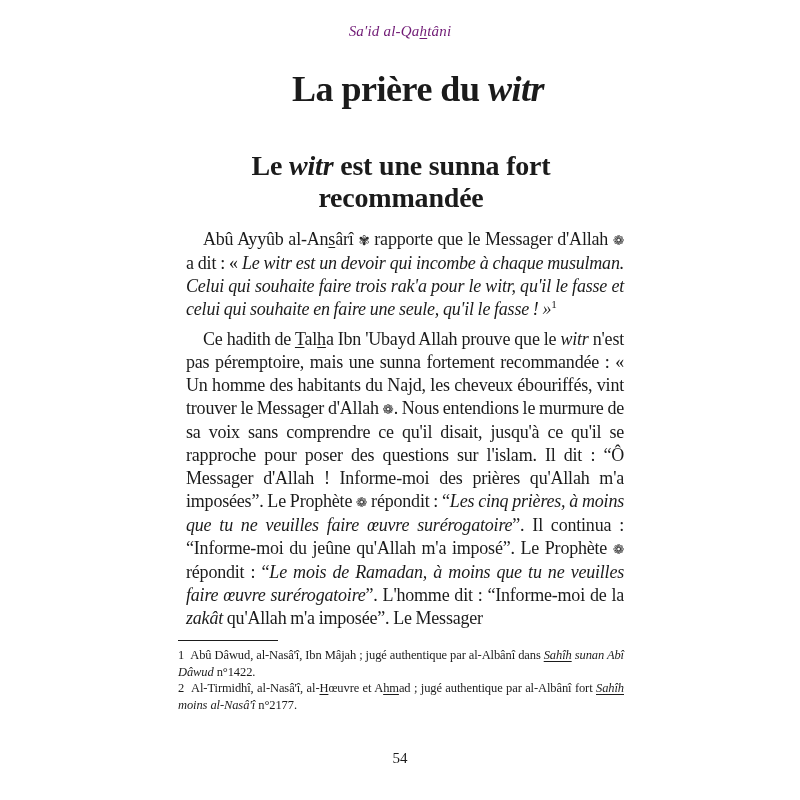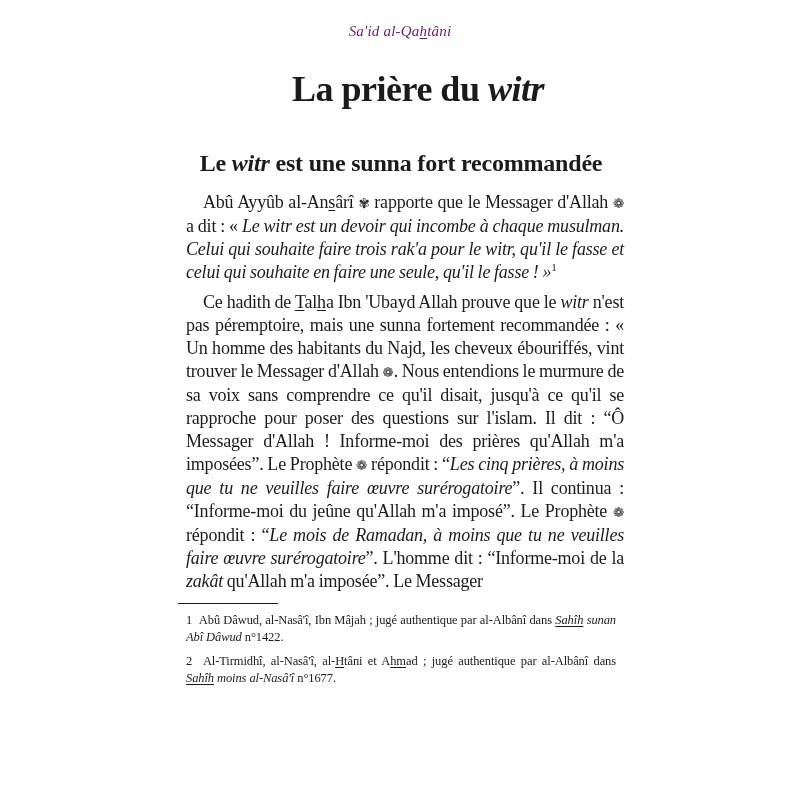--- a/index.html
+++ b/index.html
@@ -29,21 +29,21 @@
     font-weight: 700;
     margin: 18px;
     letter-spacing: -0.5px;
   }
   .content {
     position: absolute;
     top: 150px; left: 178px;
     width: 446px;
   }
   .section-heading {
-    font-size: 24px;
+    font-size: 28px;
     font-weight: 700;
     text-align: center;
     margin: 0 0 14px 0;
     letter-spacing: -0.2px;
   }
   .body-text p {
     margin: 0 0 7px 8px;
     text-indent: 17px;
     text-align: justify;
     font-size: 18px;
@@ -65,21 +65,21 @@
     font-size: 0.62em;
     line-height: 0;
   }
   .footnote-rule {
     width: 100px;
     border: none;
     border-top: 1.5px solid #1b1b1b;
     margin: 10px 0 6px 0;
   }
   .footnotes p {
-    margin: 8px;
+    margin: 0;
     font-size: 12.5px;
     line-height: 16.5px;
     text-align: justify;
     letter-spacing: -0.1px;
   }
   .page-number {
     position: absolute;
     top: 750px; left: 0; width: 100%;
     text-align: center;
     font-size: 15px;
@@ -101,19 +101,20 @@
 
     <div class="body-text">
       <p><span class="sg-n">Abû Ayyûb al-An</span><span class="sg-u">s</span><span class="sg-n">ârî </span><span class="sg-y">✾</span><span class="sg-n"> rapporte que le Messager d'Allah </span><span class="sg-y">❁</span><span class="sg-n"> a dit : « </span><span class="sg-i">Le witr est un devoir qui incombe à chaque musulman. Celui qui souhaite faire trois rak'a pour le witr, qu'il le fasse et celui qui souhaite en faire une seule, qu'il le fasse ! »</span><span class="sg-p">1</span></p>
       <p><span class="sg-n">Ce hadith de </span><span class="sg-u">T</span><span class="sg-n">al</span><span class="sg-u">h</span><span class="sg-n">a Ibn 'Ubayd Allah prouve que le </span><span class="sg-i">witr</span><span class="sg-n"> n'est pas péremptoire, mais une sunna fortement recommandée : « Un homme des habitants du Najd, les cheveux ébouriffés, vint trouver le Messager d'Allah </span><span class="sg-y">❁</span><span class="sg-n">. Nous entendions le murmure de sa voix sans comprendre ce qu'il disait, jusqu'à ce qu'il se rapproche pour poser des questions sur l'islam. Il dit : “Ô Messager d'Allah ! Informe-moi des prières qu'Allah m'a imposées”. Le Prophète </span><span class="sg-y">❁</span><span class="sg-n"> répondit : “</span><span class="sg-i">Les cinq prières, à moins que tu ne veuilles faire œuvre surérogatoire</span><span class="sg-n">”. Il continua : “Informe-moi du jeûne qu'Allah m'a imposé”. Le Prophète </span><span class="sg-y">❁</span><span class="sg-n"> répondit : “</span><span class="sg-i">Le mois de Ramadan, à moins que tu ne veuilles faire œuvre surérogatoire</span><span class="sg-n">”. L'homme dit : “Informe-moi de la </span><span class="sg-i">zakât</span><span class="sg-n"> qu'Allah m'a imposée”. Le Messager</span></p>
     </div>
 
     <hr class="footnote-rule">
 
     <div class="footnotes">
       <p><span class="sg-n">1&nbsp;&nbsp;Abû Dâwud, al-Nasâ'î, Ibn Mâjah ; jugé authentique par al-Albânî dans </span><span class="sg-iu">Sahîh</span><span class="sg-i"> sunan Abî Dâwud</span><span class="sg-n"> n°1422.</span></p>
-      <p><span class="sg-n">2&nbsp;&nbsp;Al-Tirmidhî, al-Nasâ'î, al-</span><span class="sg-u">H</span><span class="sg-n">tâni et A</span><span class="sg-u">hm</span><span class="sg-n">ad ; jugé authentique par al-Albânî dans </span><span class="sg-iu">Sahîh</span><span class="sg-i"> moins al-Nasâ'î</span><span class="sg-n"> n°1677.</span></p>
+      <p><span class="sg-n">2&nbsp;&nbsp;Al-Tirmidhî, al-Nasâ'î, al-</span><span class="sg-u">H</span><span class="sg-n">œuvre et A</span><span class="sg-u">hm</span><span class="sg-n">ad ; jugé authentique par al-Albânî fort </span><span class="sg-iu">Sahîh</span><span class="sg-i"> moins al-Nasâ'î</span><span class="sg-n"> n°2177.</span></p>
     </div>
 
   </div>
 
+  <div class="page-number">54</div>
 
 </div>
 
 </body></html>

